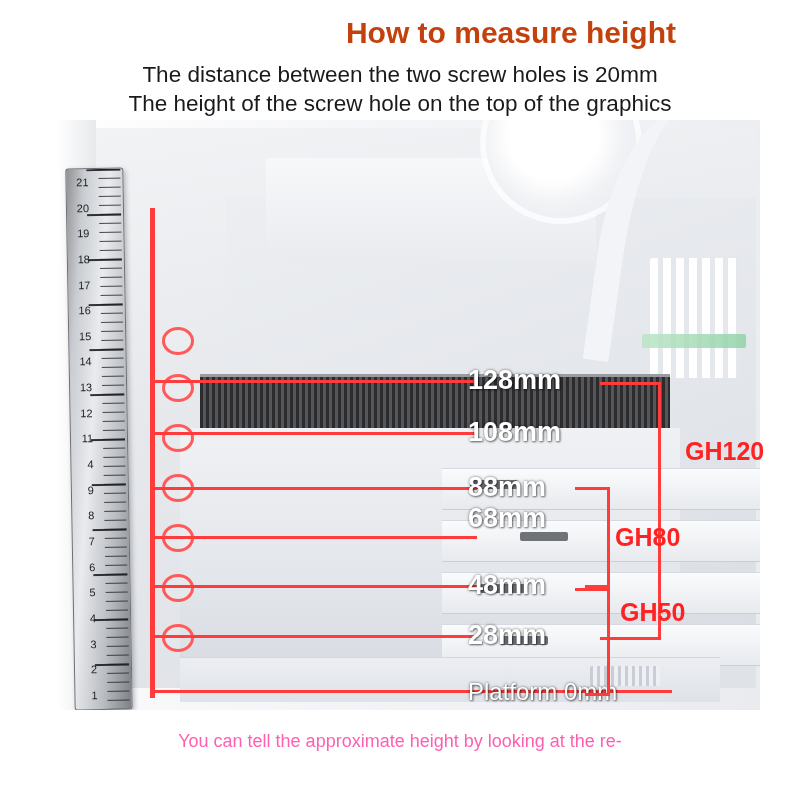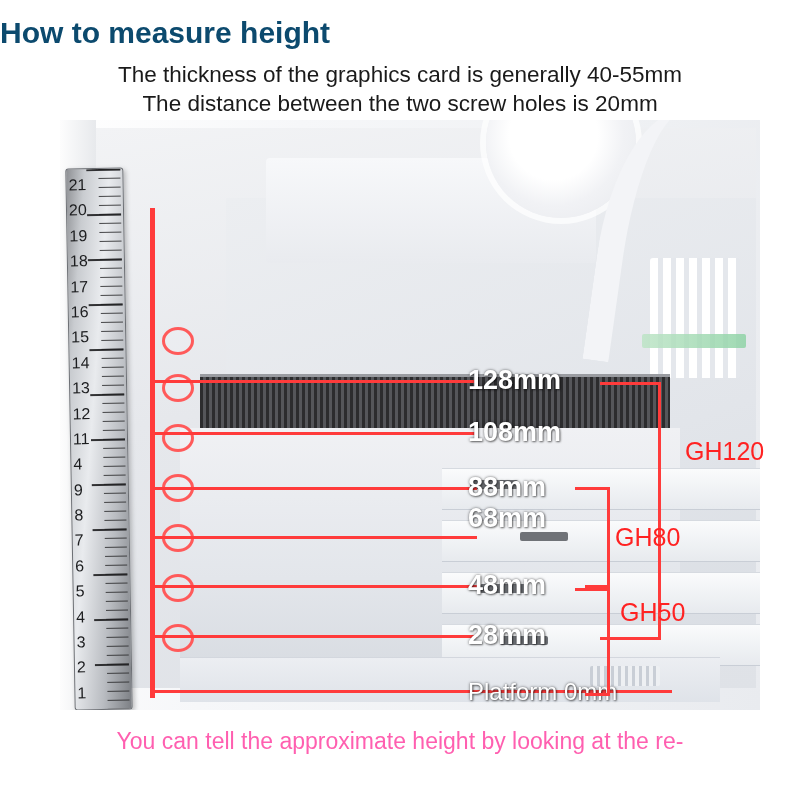--- a/index.html
+++ b/index.html
@@ -21,24 +21,24 @@
     height: 800px;
     background: #ffffff;
   }
 
   
   .title {
     position: absolute;
     top: 16px;
     left: 0;
     width: 676px;
-    text-align: left;
+    text-align: right;
     font-size: 30px;
     font-weight: bold;
-    color: #0c4a6e;
+    color: #c2410c;
     letter-spacing: 0px;
   }
   .subtitle-block {
     position: absolute;
     top: 60px;
     left: 0;
     width: 800px;
     text-align: center;
     color: #1a1a1a;
     font-size: 22.5px;
@@ -186,23 +186,23 @@
     top: 0;
     width: 20px;
     height: 100%;
     display: flex;
     flex-direction: column-reverse;
     justify-content: space-between;
     padding: 8px 0;
     box-sizing: border-box;
   }
   .ruler-numbers span {
-    font-size: 16px;
+    font-size: 11px;
     color: #1c1d1f;
-    text-align: left;
+    text-align: right;
     font-family: "Liberation Sans", sans-serif;
     line-height: 1;
   }
 
   
   .vline {
     position: absolute;
     left: 150px;
     top: 208px;
     width: 5px;
@@ -246,46 +246,45 @@
 
   
   .bracket {
     position: absolute;
     border: 3px solid #ff3b3b;
     border-left: none;
   }
   .gname {
     position: absolute;
     font-size: 25px;
-    font-weight: normal;
+    font-weight: bold;
     color: #ff2222;
     white-space: nowrap;
   }
 
   
   .footer {
     position: absolute;
     top: 728px;
     left: 0;
     width: 800px;
     text-align: center;
     color: #ff5fb0;
-    font-size: 23px;
+    font-size: 18px;
     line-height: 26px;
   }
   .footer span { display: block; }
 </style>
 </head>
 <body>
 
 <div id="stage">
 
   <div class="title">How to measure height</div>
   <div class="subtitle-block">
-    <span class="subtitle-line">The thickness of the graphics card is generally 40-55mm</span>
     <span class="subtitle-line">The distance between the two screw holes is 20mm</span>
     <span class="subtitle-line">The height of the screw hole on the top of the graphics</span>
     <span class="subtitle-line">card minus the thickness of the graphics card is the</span>
     <span class="subtitle-line">height it is located at</span>
   </div>
 
   <div class="photo">
     <div class="case-frame">
       <div class="case-side-left"></div>
       <div class="case-inner">

